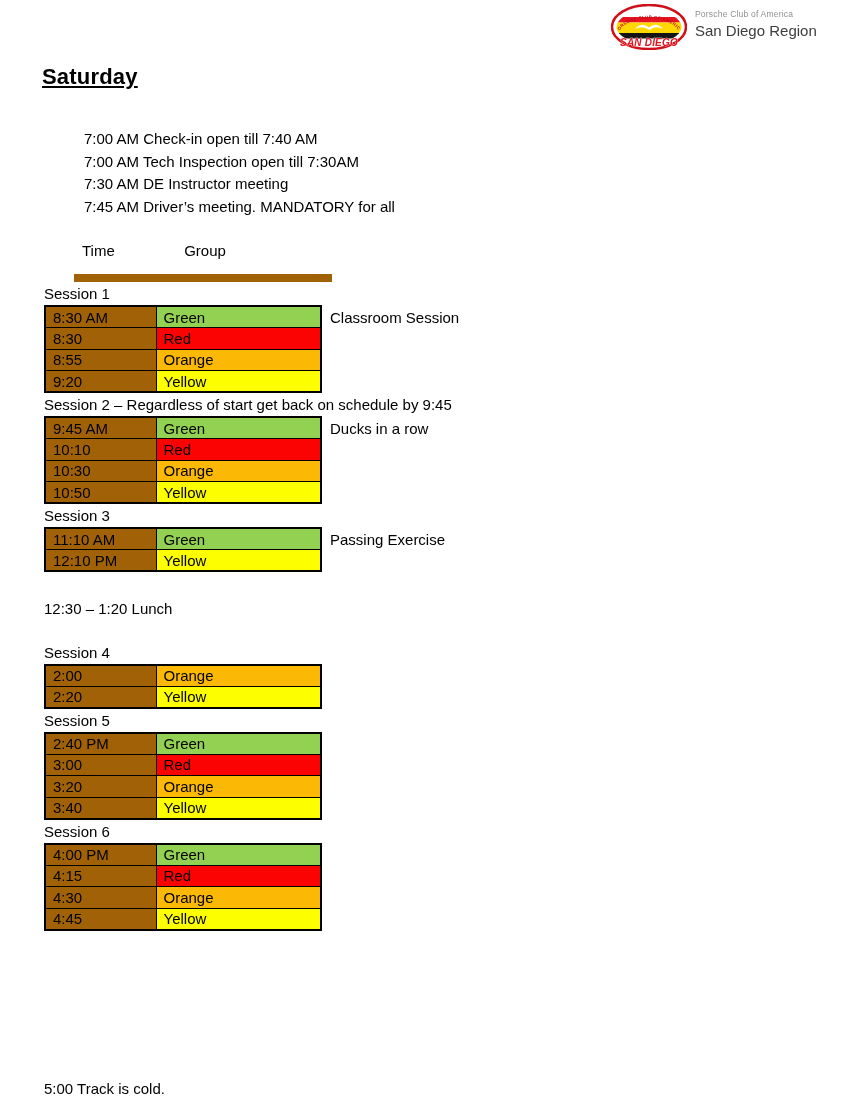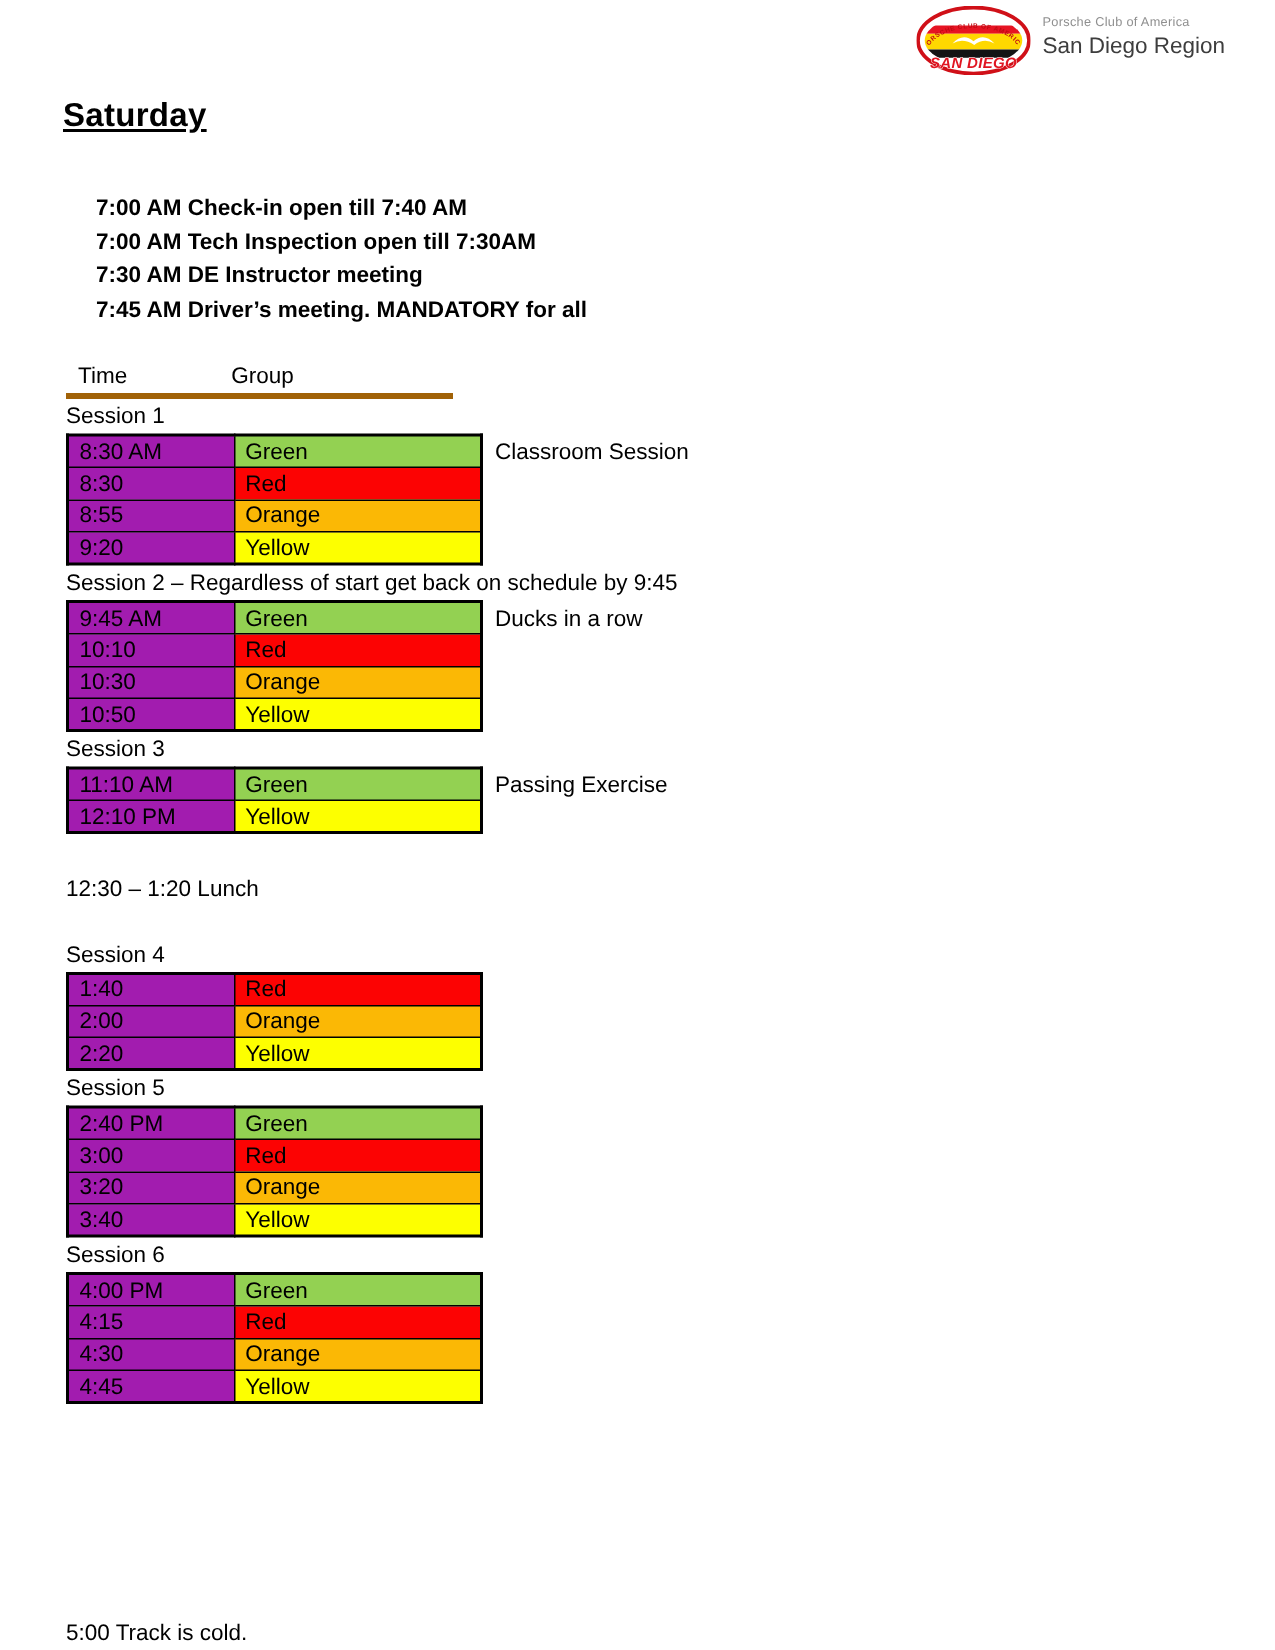--- a/index.html
+++ b/index.html
@@ -21,36 +21,36 @@
   .org-small { font-size: 8.5px; color: #8f8f8f; letter-spacing: 0.2px; }
   .org-large { font-size: 15px; color: #3d3d3d; margin-top: 3px; }
 
   
   .title {
     position: absolute; top: 64px; left: 42px; margin: 0;
     font-size: 22px; font-weight: bold; letter-spacing: 0.2px; text-decoration: underline;
   }
 
   
-  .morning { position: absolute; top: 128px; left: 64px; font-size: 15px; line-height: 22.7px; font-weight: bold; }
+  .morning { position: absolute; top: 128px; left: 84px; font-size: 15px; line-height: 22.7px; }
 
   
   .sched { position: absolute; top: 242px; left: 44px; }
-  .sched-head { width: 258px; border-bottom: 4px solid #a16207; padding-bottom: 3px; font-size: 15px; }
+  .sched-head { width: 258px; border-bottom: 8px solid #a16207; padding-bottom: 15px; font-size: 15px; margin-left: 30px; }
   .col-time  { display: inline-block; margin-left: 8px; width: 98px; }
   .col-group { display: inline-block; }
 
   .session-label { font-size: 15px; line-height: 23px; height: 23px; white-space: nowrap; }
   .session-body { display: flex; align-items: flex-start; }
   .session-table { border-collapse: collapse; border: 2px solid #000; }
   .session-table td {
     border: 1px solid #000; height: 21.5px;
     font-size: 15px; padding: 0 4px 0 7px; vertical-align: middle;
   }
-  .time-cell  { width: 111px; background: #a21caf; }
+  .time-cell  { width: 111px; background: #a16207; }
   .group-cell { width: 165px; color: #000; }
   .session-note { margin-left: 8px; padding-top: 4px; font-size: 15px; white-space: nowrap; }
 
   .lunch { margin: 26px 0 20px 0; font-size: 15px; line-height: 22.7px; }
 
   .footer-note { position: absolute; top: 1080px; left: 44px; font-size: 15px; margin: 0; text-align: right; }
 </style>
 </head>
 <body>
 
@@ -175,24 +175,20 @@
     <div class="lunch">
       <div>12:30 – 1:20 Lunch</div>
     </div>
 
     <section>
       <div class="session-label">Session 4</div>
       <div class="session-body">
         <table class="session-table">
             <tbody>
           <tr>
-            <td class="time-cell">1:40</td>
-            <td class="group-cell" style="background-color: rgb(252, 3, 3);">Red</td>
-          </tr>
-          <tr>
             <td class="time-cell">2:00</td>
             <td class="group-cell" style="background-color: rgb(251, 184, 5);">Orange</td>
           </tr>
           <tr>
             <td class="time-cell">2:20</td>
             <td class="group-cell" style="background-color: rgb(253, 255, 0);">Yellow</td>
           </tr>
         </tbody>
           </table>
         <div class="session-note"></div>

